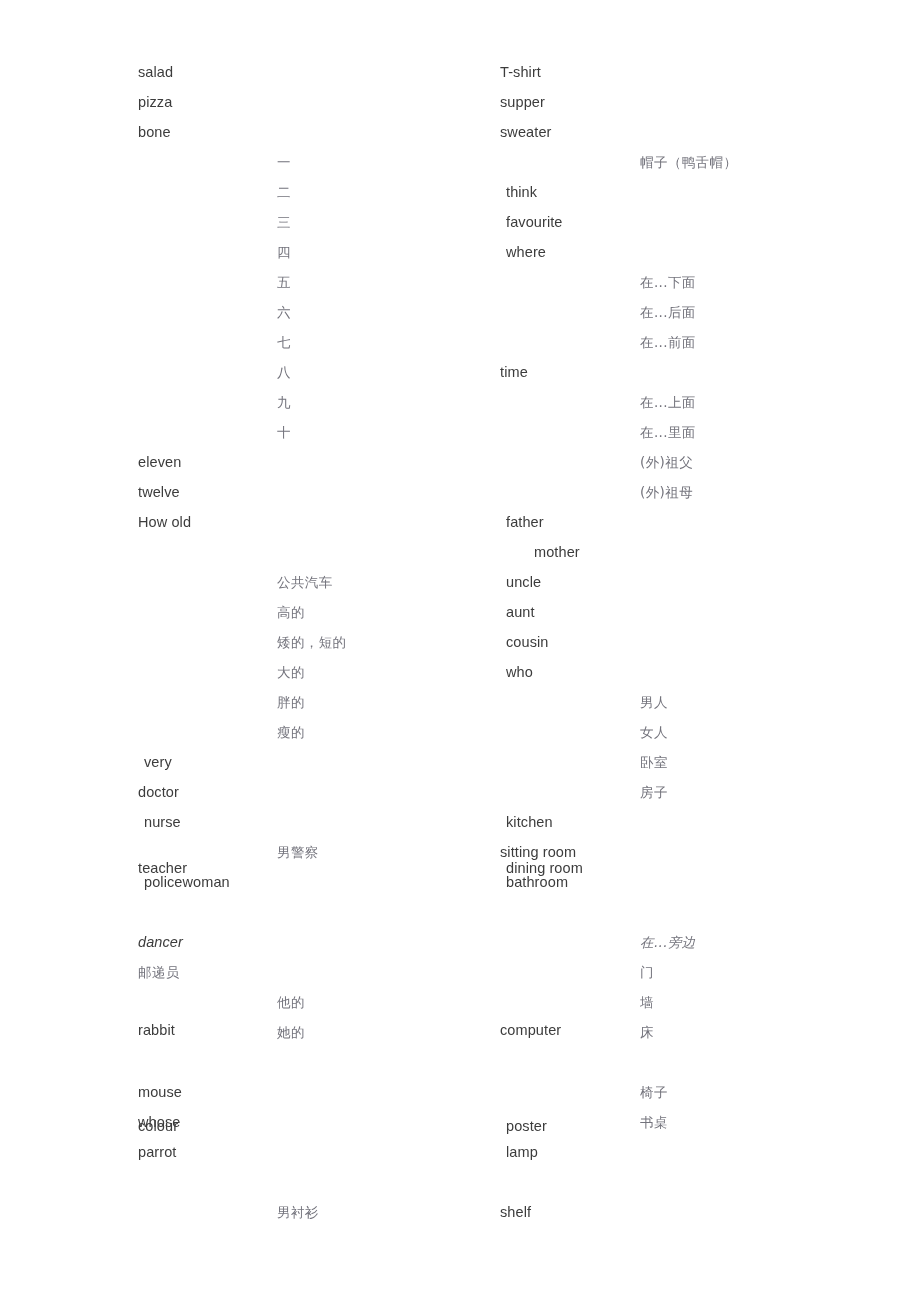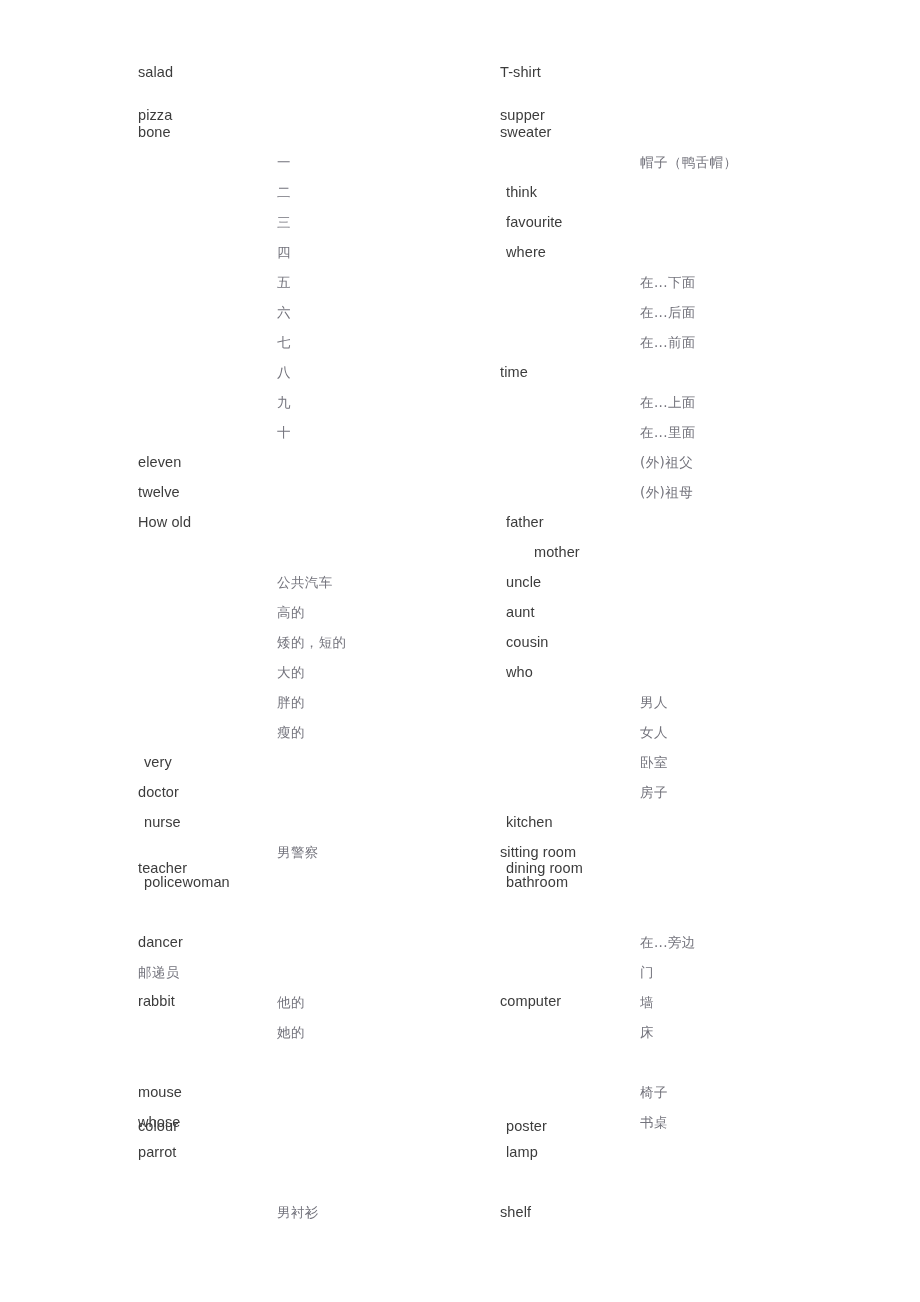--- a/index.html
+++ b/index.html
@@ -53,21 +53,21 @@
   .ind { margin-left: 6px; }
 </style>
 </head>
 <body>
 
 <div id="sheet">
     <div class="row" style="top: 62px;">
       <span class="cell c1 en">salad</span>
       <span class="cell c3 en">T-shirt</span>
     </div>
-    <div class="row" style="top: 105px;">
+    <div class="row" style="top: 92px;">
       <span class="cell c1 en">pizza</span>
       <span class="cell c3 en">supper</span>
     </div>
     <div class="row" style="top: 122px;">
       <span class="cell c1 en">bone</span>
       <span class="cell c3 en">sweater</span>
     </div>
     <div class="row" style="top: 152px;">
       <span class="cell c2 cn">一</span>
       <span class="cell c4 cn">帽子（鸭舌帽）</span>
@@ -164,37 +164,37 @@
       <span class="cell c3 en">sitting room</span>
     </div>
     <div class="row" style="top: 872px;">
       <span class="cell c1 en ind">policewoman</span>
       <span class="cell c3 en ind">bathroom</span>
     </div>
     <div class="row" style="top: 858px;">
       <span class="cell c1 en">teacher</span>
       <span class="cell c3 en ind">dining room</span>
     </div>
-    <div class="row" style="top: 932px;">
+    <div class="row" style="top: 932px; font-style: italic;">
       <span class="cell c1 en">dancer</span>
       <span class="cell c4 cn">在...旁边</span>
     </div>
     <div class="row" style="top: 962px;">
       <span class="cell c1 cn">邮递员</span>
       <span class="cell c4 cn">门</span>
     </div>
     <div class="row" style="top: 992px;">
       <span class="cell c2 cn">他的</span>
       <span class="cell c4 cn">墙</span>
     </div>
     <div class="row" style="top: 1022px;">
       <span class="cell c2 cn">她的</span>
       <span class="cell c4 cn">床</span>
     </div>
-    <div class="row" style="top: 991px;">
+    <div class="row" style="top: 1020px;">
       <span class="cell c1 en">rabbit</span>
       <span class="cell c3 en">computer</span>
     </div>
     <div class="row" style="top: 1112px;">
       <span class="cell c1 en">whose</span>
       <span class="cell c4 cn">书桌</span>
     </div>
     <div class="row" style="top: 1082px;">
       <span class="cell c1 en">mouse</span>
       <span class="cell c4 cn">椅子</span>

